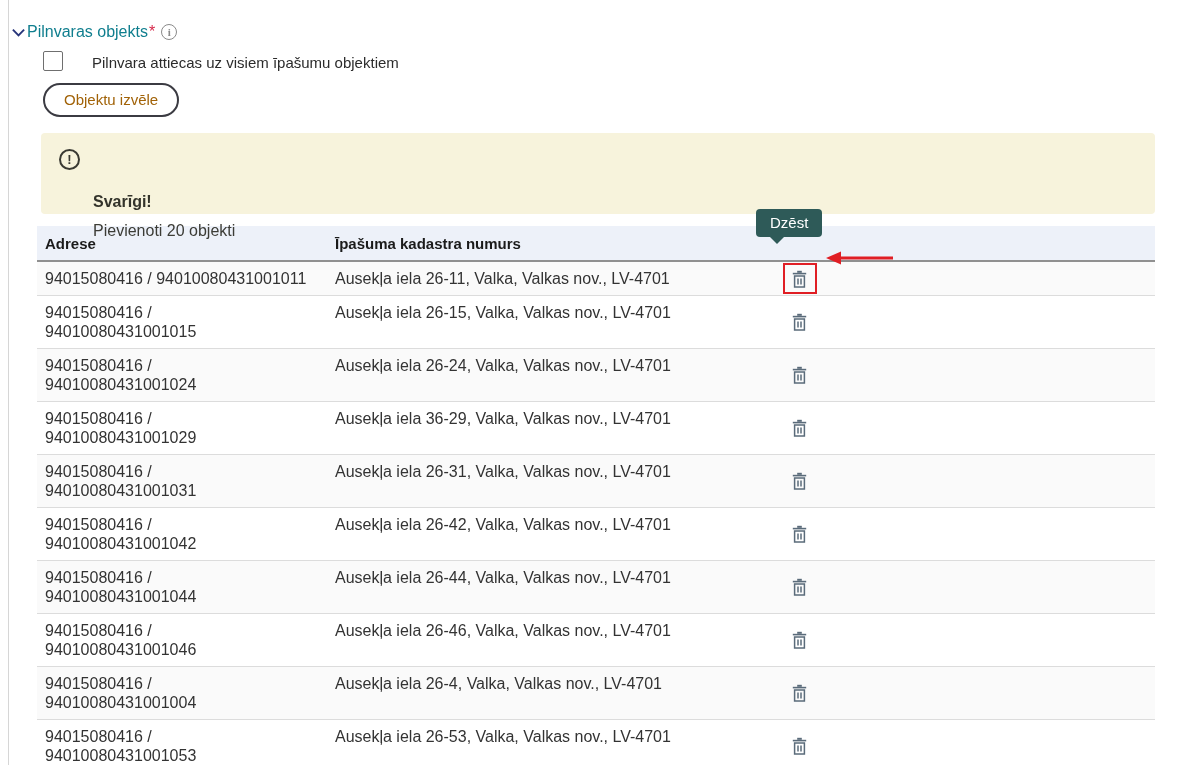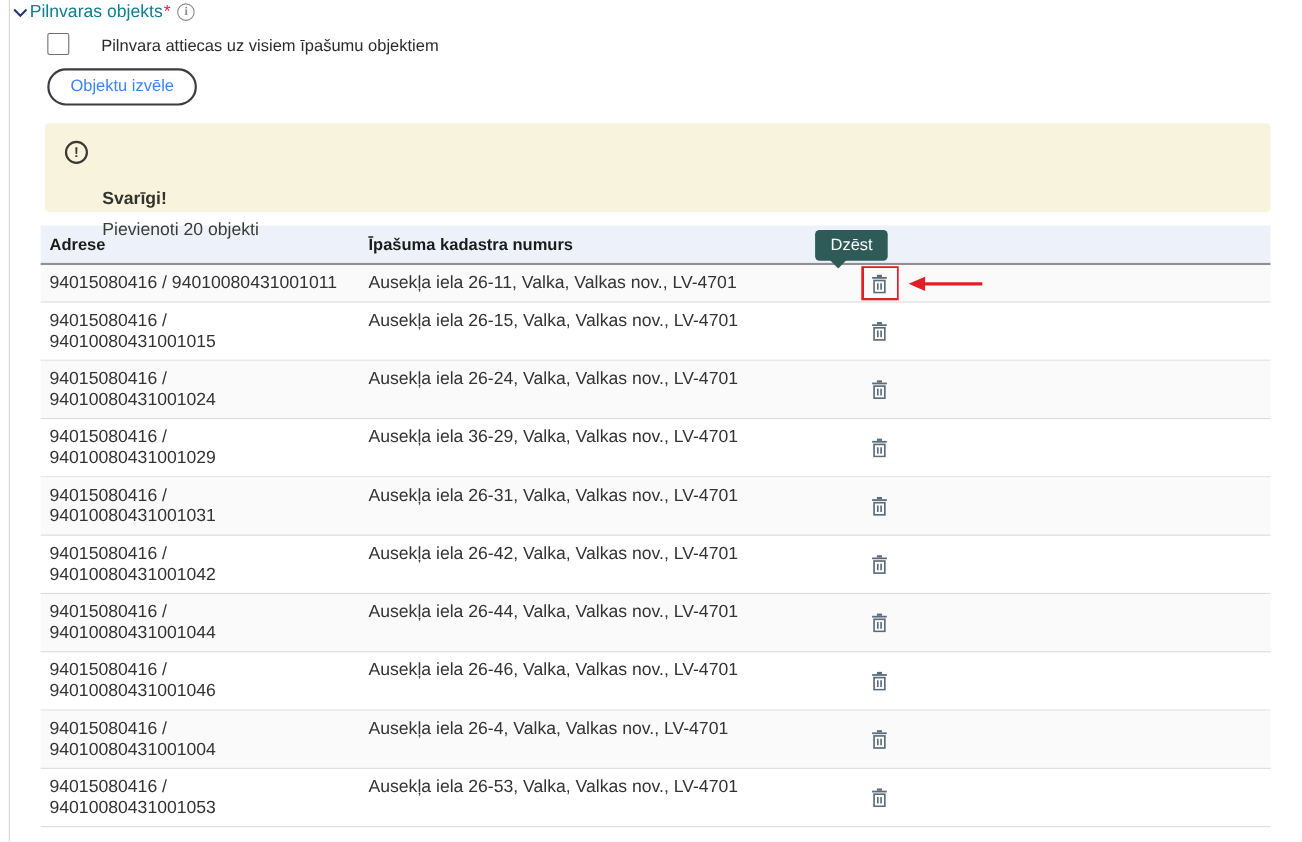--- a/index.html
+++ b/index.html
@@ -10,21 +10,21 @@
     width: 1184px;
     height: 765px;
     overflow: hidden;
   }
   .page {
     position: relative;
     margin-left: 8px;
     border-left: 1px solid #d6d6d6;
     width: 1176px;
     height: 765px;
-    padding-top: 1px;
+    padding-top: 22px;
     overflow: hidden;
   }
 
   
   .section-header {
     display: flex;
     align-items: center;
     margin-left: 2px;
     height: 20px;
     cursor: pointer;
@@ -65,21 +65,21 @@
   }
   .checkbox-label { font-size: 15px; color: #2b2b2b; }
 
   
   .pill-button {
     display: inline-block;
     margin: 12px 0 0 34px;
     padding: 6px 19px 7px;
     font-size: 15px;
     font-family: "Liberation Sans", sans-serif;
-    color: #3b82f6;
+    color: #a16207;
     background: #ffffff;
     border: 2px solid #3b3b42;
     border-radius: 17px;
     cursor: pointer;
   }
 
   
   .alert {
     margin: 16px 22px 0 32px;
     width: 1114px;
@@ -138,21 +138,21 @@
     align-items: center;
     justify-content: center;
     cursor: pointer;
   }
   .delete-button.highlighted { box-shadow: 0 0 0 2px #e01e24; }
   .trash-icon { display: block; }
 
   
   .tooltip {
     position: absolute;
-    left: 732px;
+    left: 747px;
     top: 209px;
     background: #2e5a58;
     color: #ffffff;
     font-size: 15px;
     padding: 5px 14px 6px;
     border-radius: 4px;
     z-index: 5;
   }
   .tooltip::after {
     content: "";

